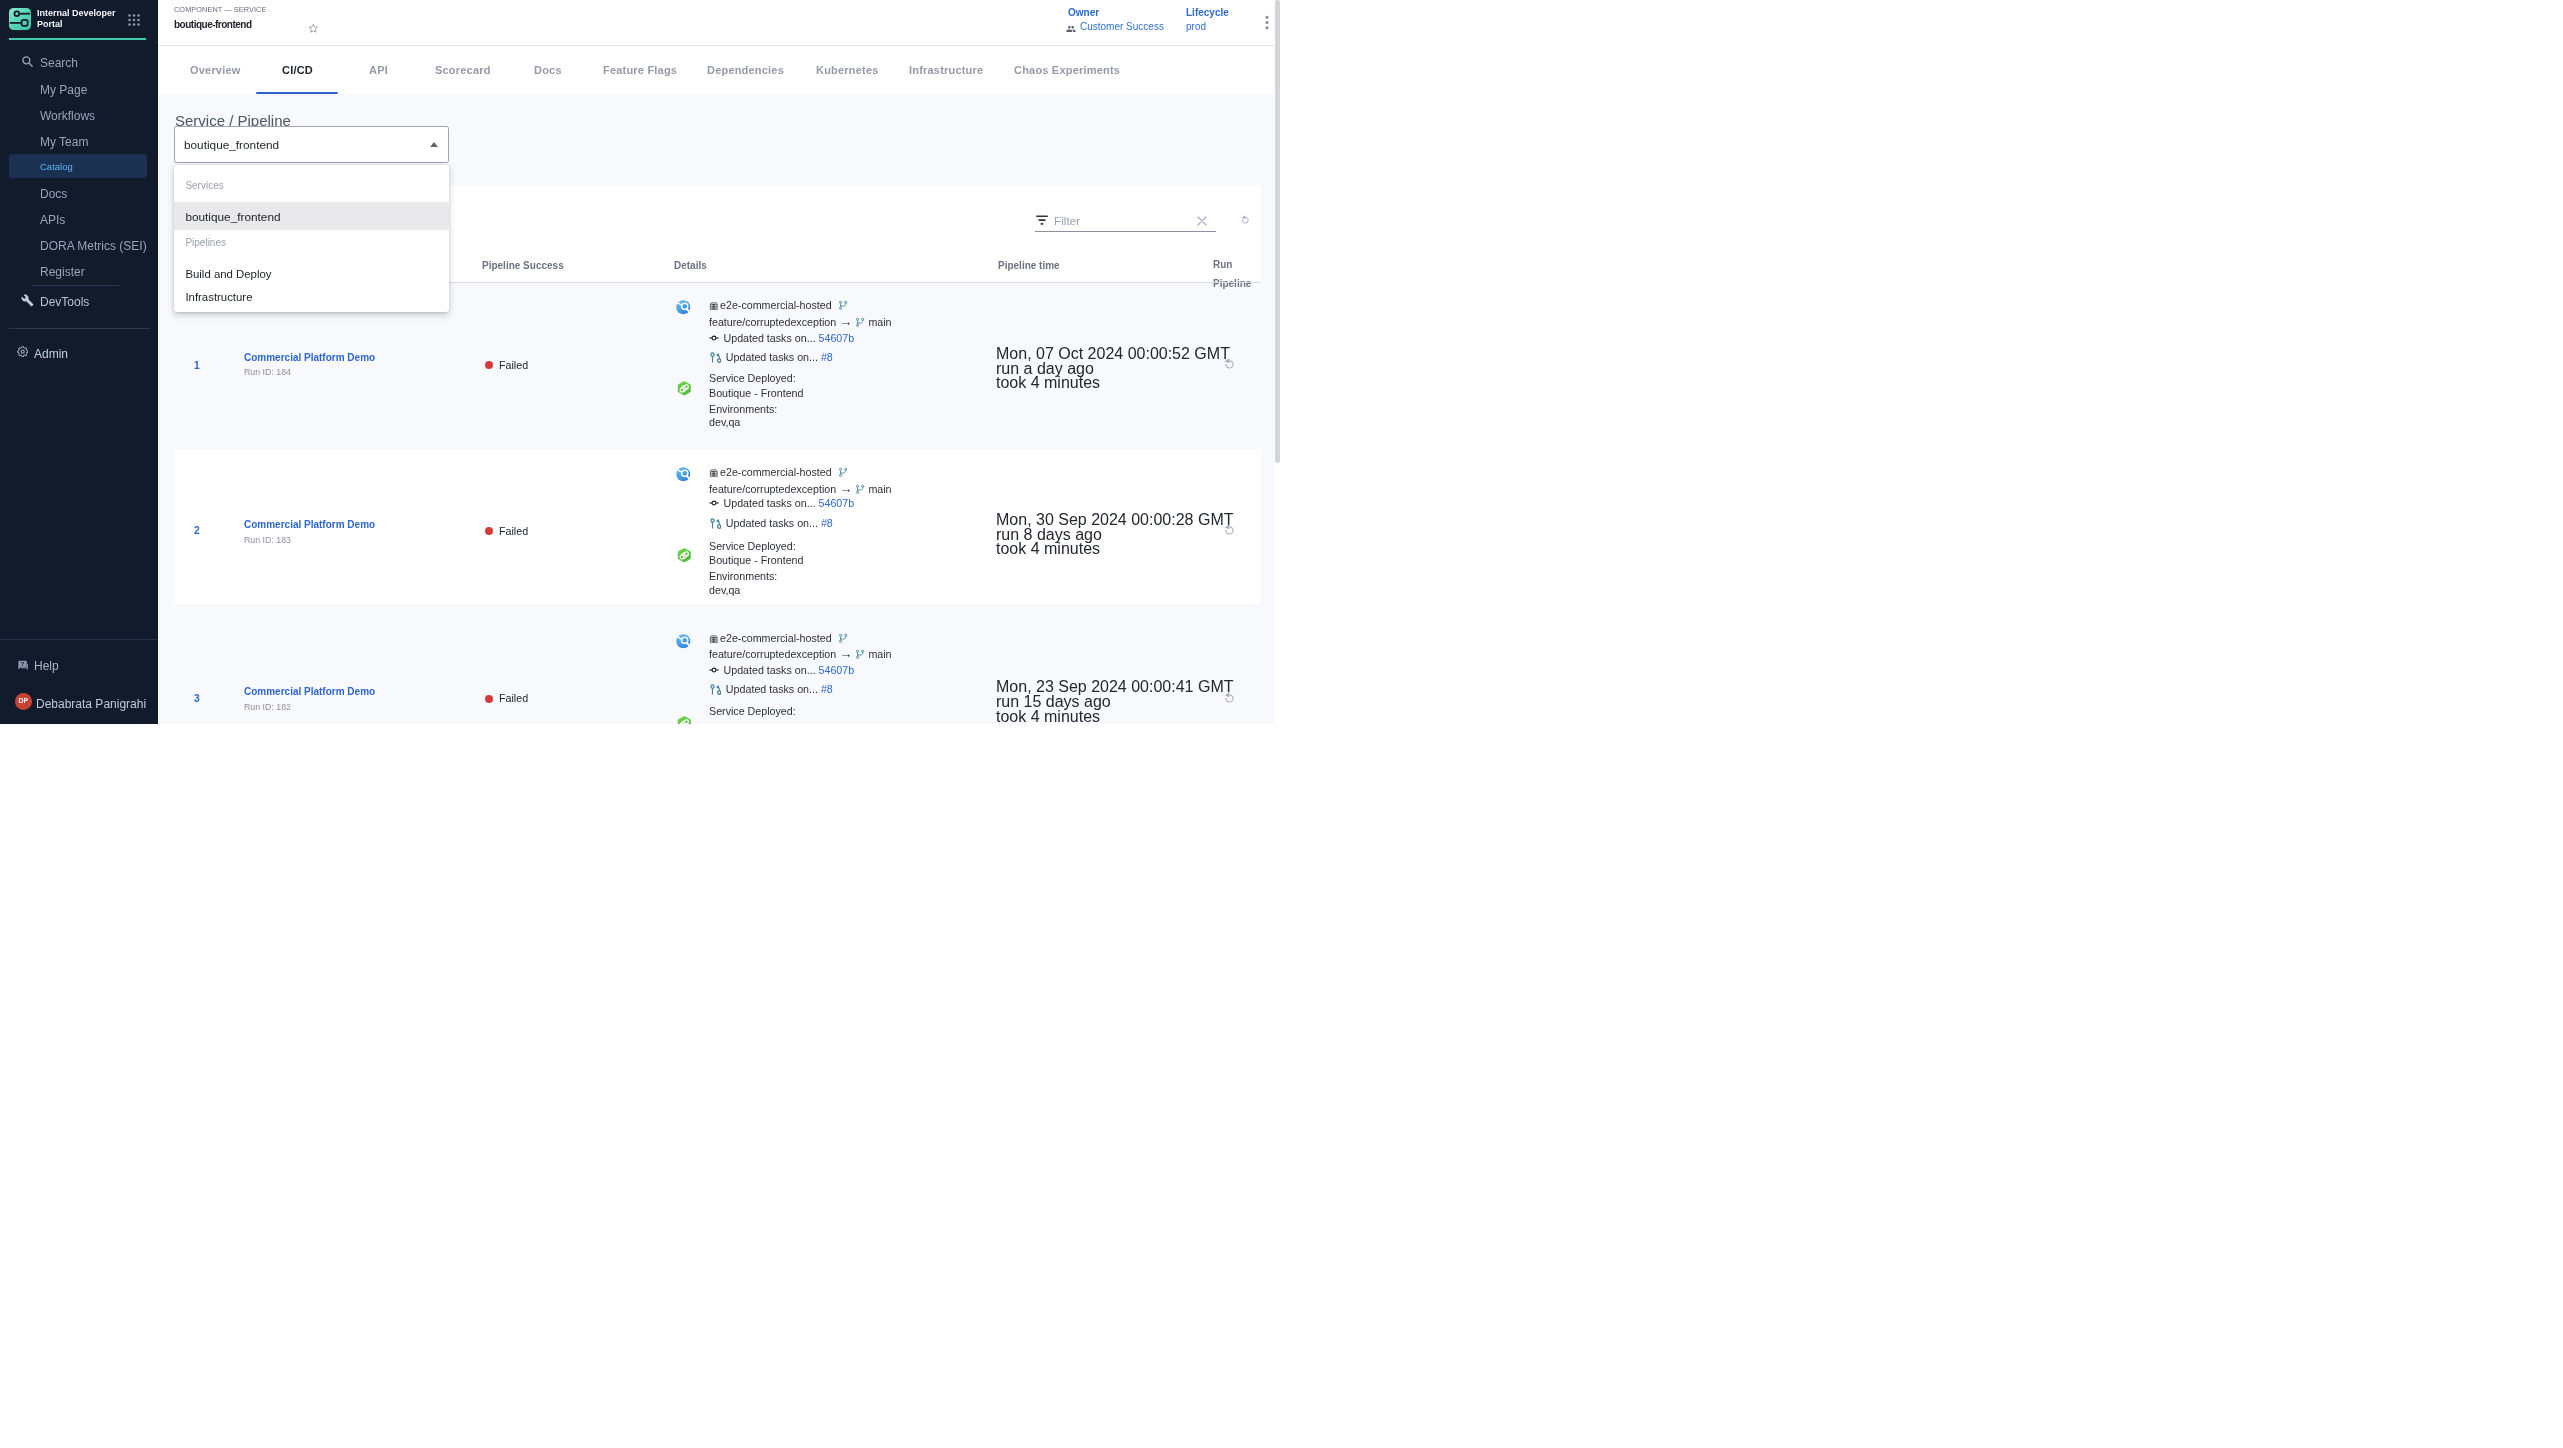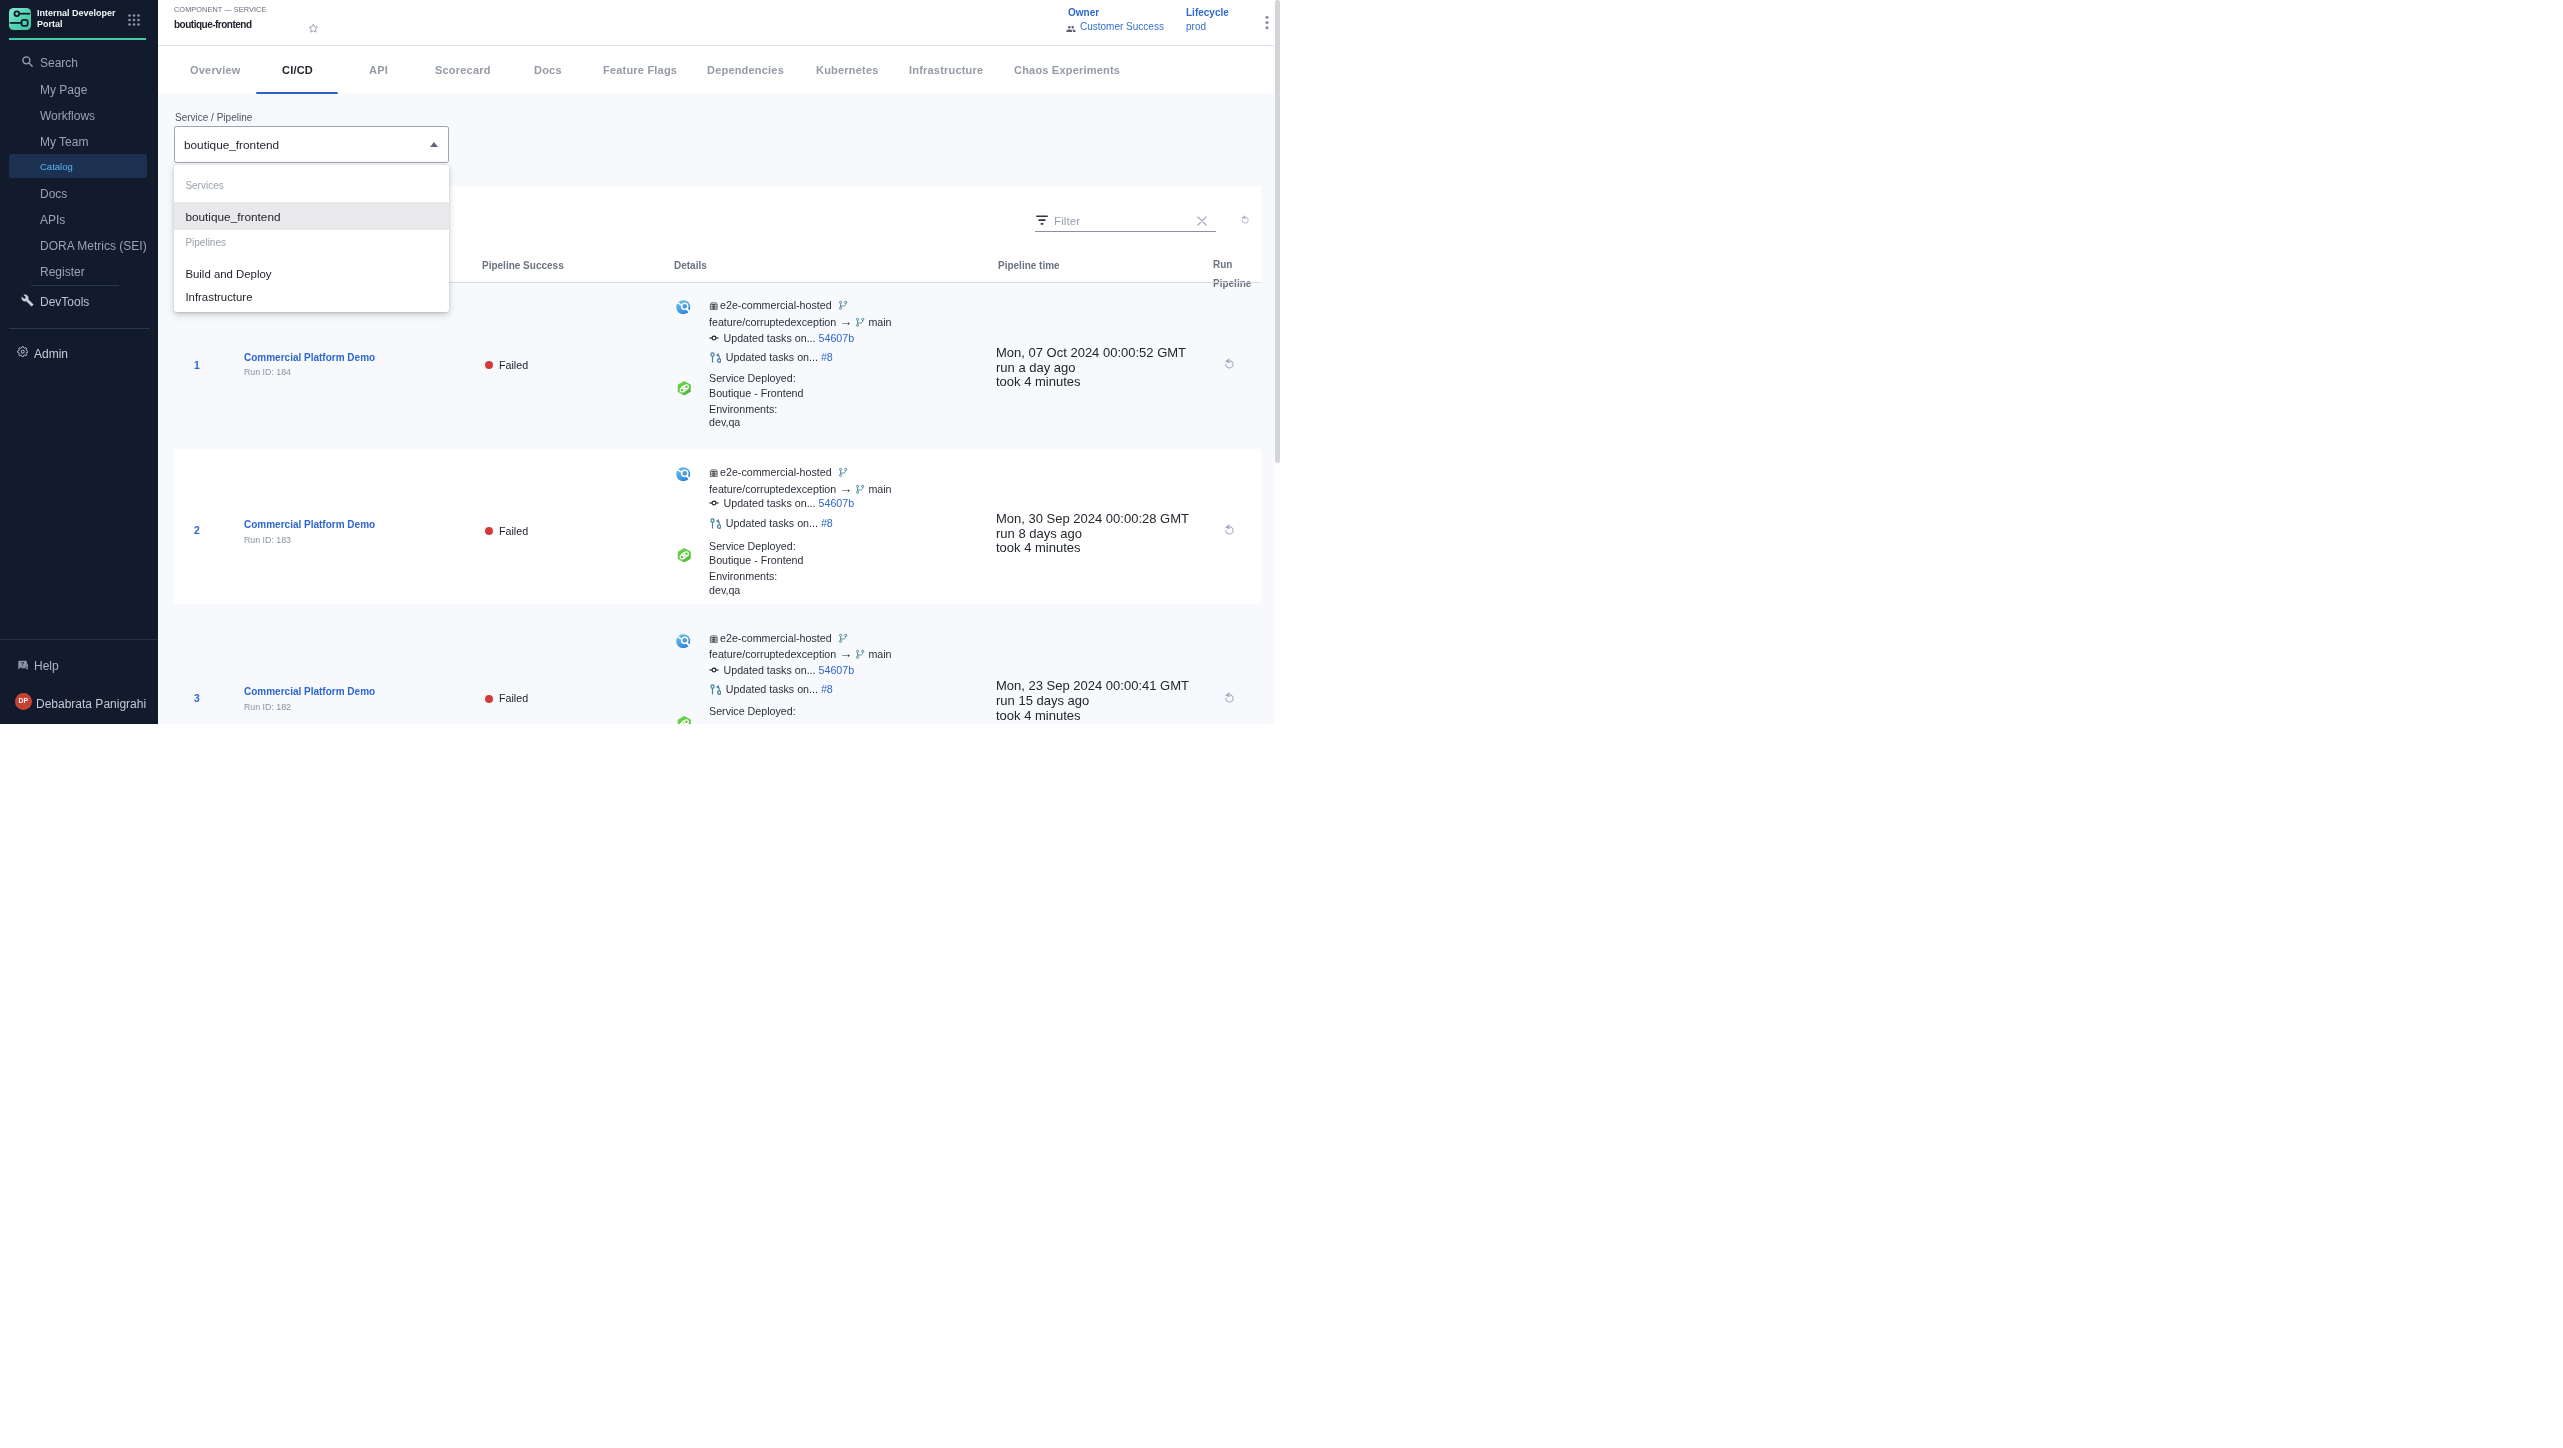--- a/index.html
+++ b/index.html
@@ -30,21 +30,21 @@
 
 .tab { position:absolute; top:64px; color:#949aa6; font-size:11px; font-weight:600; letter-spacing:0.2px; white-space:nowrap; }
 .tab.active { color:#21252d; }
 #tabunderline { position:absolute; left:256px; top:92px; width:82px; height:1.9px; background:#2b62c9; border-radius:1.5px; }
 
 
 #band { position:absolute; left:158px; top:94px; width:1124px; height:630px; background:#f8f9fd; }
 #card { position:absolute; left:174px; top:186px; width:1087px; height:538px; background:#fff; }
 .rowlight { position:absolute; left:0; width:1087px; background:#f8f9fc; }
 
-#sp-label { position:absolute; left:175px; top:112px; color:#4d5464; font-size:10px; }
+#sp-label { position:absolute; left:175px; top:112px; color:#4d5464; font-size:15px; }
 #sp-select { position:absolute; left:174px; top:126px; width:275px; height:37px; background:#fff; border:0.8px solid #9fa4b1; border-radius:2.3px; }
 #sp-select .val { position:absolute; left:9px; top:11px; font-size:11.8px; color:#23272f; }
 #sp-caret { position:absolute; right:10px; top:15px; width:0; height:0; border-left:4.6px solid transparent; border-right:4.6px solid transparent; border-bottom:5.3px solid #5f6673; }
 
 #dropdown { position:absolute; left:174px; top:165px; width:275px; height:147px; background:#fff; border-radius:3px;
   box-shadow:0 2.3px 7.6px rgba(40,45,60,.22), 0 0.8px 2.3px rgba(40,45,60,.14); z-index:30; }
 #dropdown .ghead { position:absolute; left:11.4px; color:#9aa0ac; font-size:10px; }
 #dropdown .sel { position:absolute; left:0; top:37px; width:275px; height:28px; background:#e9e9eb; }
 #dropdown .item { position:absolute; left:11.4px; color:#22252c; white-space:nowrap; }
 
@@ -56,21 +56,21 @@
 .th { position:absolute; color:#6b7280; font-size:10px; font-weight:700; }
 #thdiv { position:absolute; left:174px; top:282px; width:1087px; height:0.8px; background:#d9dce4; }
 
 .num { position:absolute; color:#2e66cf; font-size:10.3px; font-weight:700; }
 .pname { position:absolute; left:244px; color:#2e66cf; font-size:10px; font-weight:700; white-space:nowrap; }
 .runid { position:absolute; left:244px; color:#8b92a0; font-size:8.8px; white-space:nowrap; }
 .sdot { position:absolute; left:485px; width:8px; height:8px; border-radius:50%; background:#d53a3a; }
 .stext { position:absolute; left:499px; color:#20242c; font-size:10.7px; }
 .dline { position:absolute; font-size:10.7px; color:#2b313b; white-space:nowrap; }
 .dline .lnk { color:#2e68d0; }
-.t-line { position:absolute; left:996px; font-size:13px; color:#23272e; white-space:nowrap; }
+.t-line { position:absolute; left:996px; font-size:16px; color:#23272e; white-space:nowrap; }
 .icir { position:absolute; }
 
 
 #sbtrack { position:absolute; left:1274px; top:0; width:7.6px; height:724px; background:#fff; z-index:40; }
 #sbthumb { position:absolute; left:1275px; top:0; width:4.6px; height:463px; background:#d4d5d8; border-radius:2.3px; z-index:41; }
 </style>
 </head>
 <body>
 <div id="page">
 

